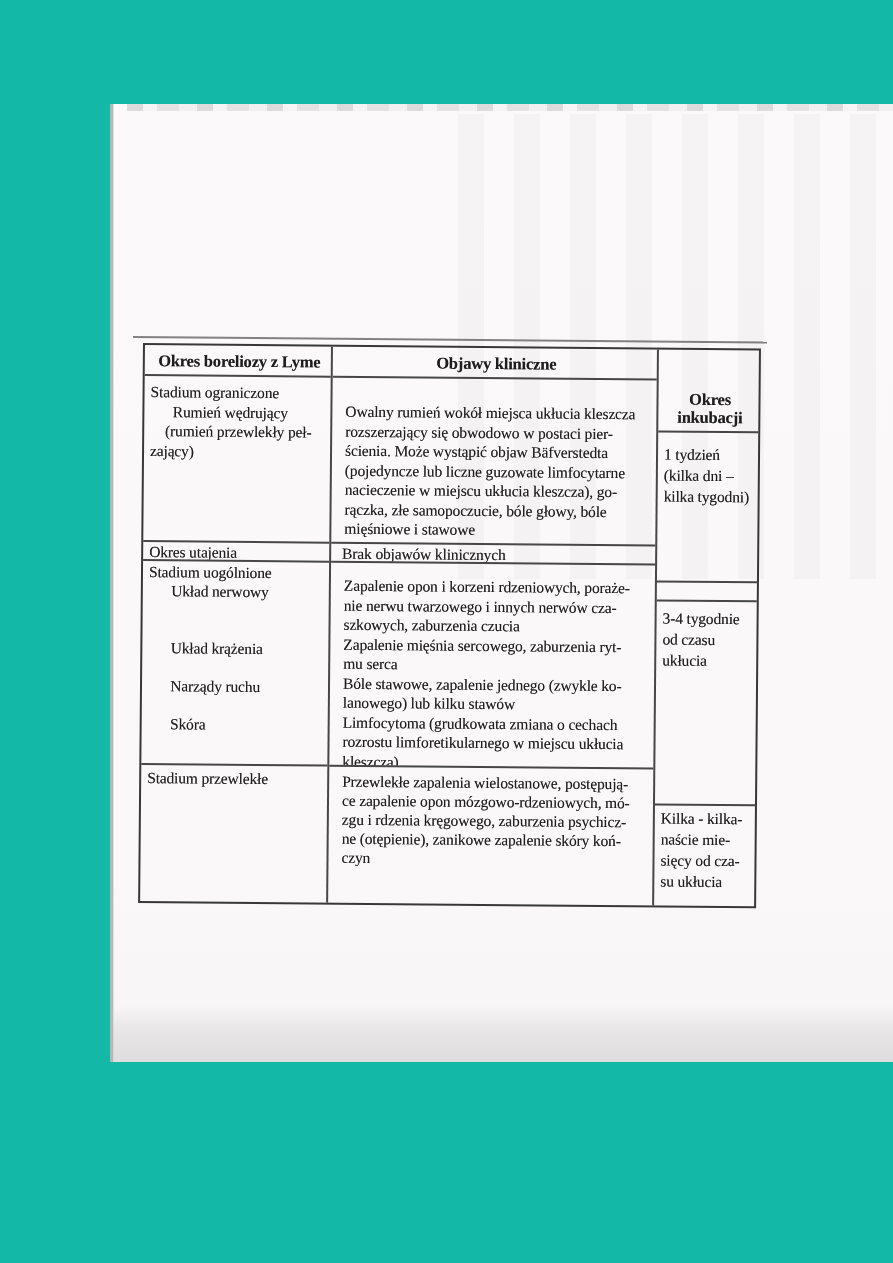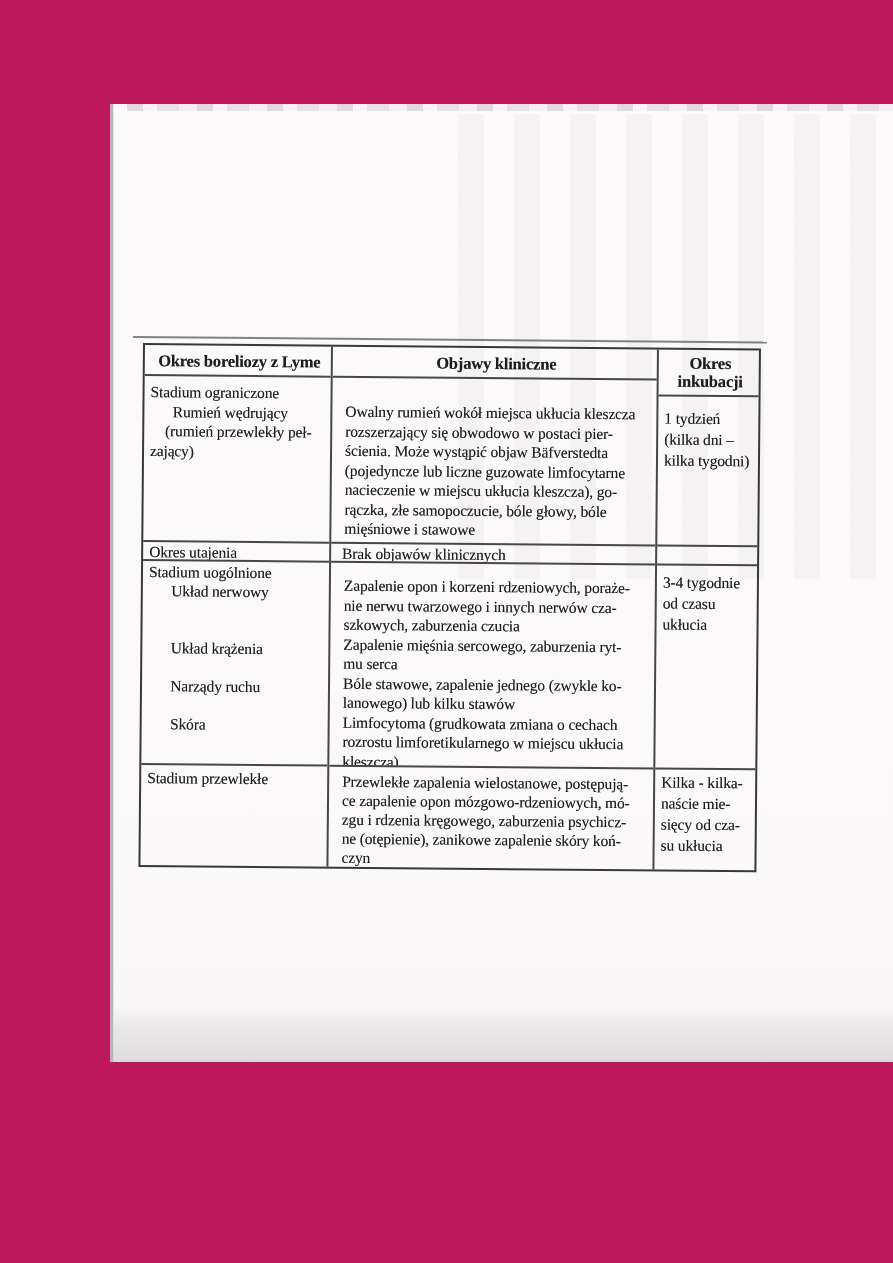--- a/index.html
+++ b/index.html
@@ -1,20 +1,20 @@
 <!DOCTYPE html>
 <html><head>
 <meta charset="utf-8">
 <style>
   html, body { margin: 0; padding: 0; background: #ffffff; }
   .screen {
     position: relative;
     width: 893px; height: 1263px;
     overflow: hidden;
-    background: #be185d;
+    background: #14b8a6;
     font-family: "Liberation Serif", "DejaVu Serif", serif;
     color: #1e1e1e;
   }
   
   .page {
     position: absolute;
     left: 110px; top: 104px;
     width: 783px; height: 958px;
     background: linear-gradient(180deg, #fbf9fa 0%, #faf8f9 80%, #f7f5f6 100%);
     border-left: 3px solid #b3b7b7;
@@ -75,21 +75,21 @@
   }
   .cell.last { border-bottom: none; }
   .cell.head {
     font-weight: bold;
     font-size: 16.5px;
     text-align: center;
     letter-spacing: -0.2px;
   }
   
   .col-1 .head, .col-2 .head { height: 31px; padding-top: 6px; }
-  .col-3 .head { height: 47px; padding-top: 5px; line-height: 17.5px; }
+  .col-3 .head { height: 47px; padding-top: 5px; line-height: 17.5px; margin-top: 36px; }
   
   .col-1 .r1, .col-2 .r1 { height: 166px; }
   .col-3 .r1 { height: 150px; }
   .r2 { height: 19px; line-height: 19px; padding-top: 0; }
   .r3 { height: 204px; }
   .r4 { height: 100px; }
   
   .col-1 .r1 { padding-top: 6px; }
   .col-2 .r1 { padding-top: 24px; padding-left: 13px; }
   .col-3 .r1 { padding-top: 11px; line-height: 21px; }

